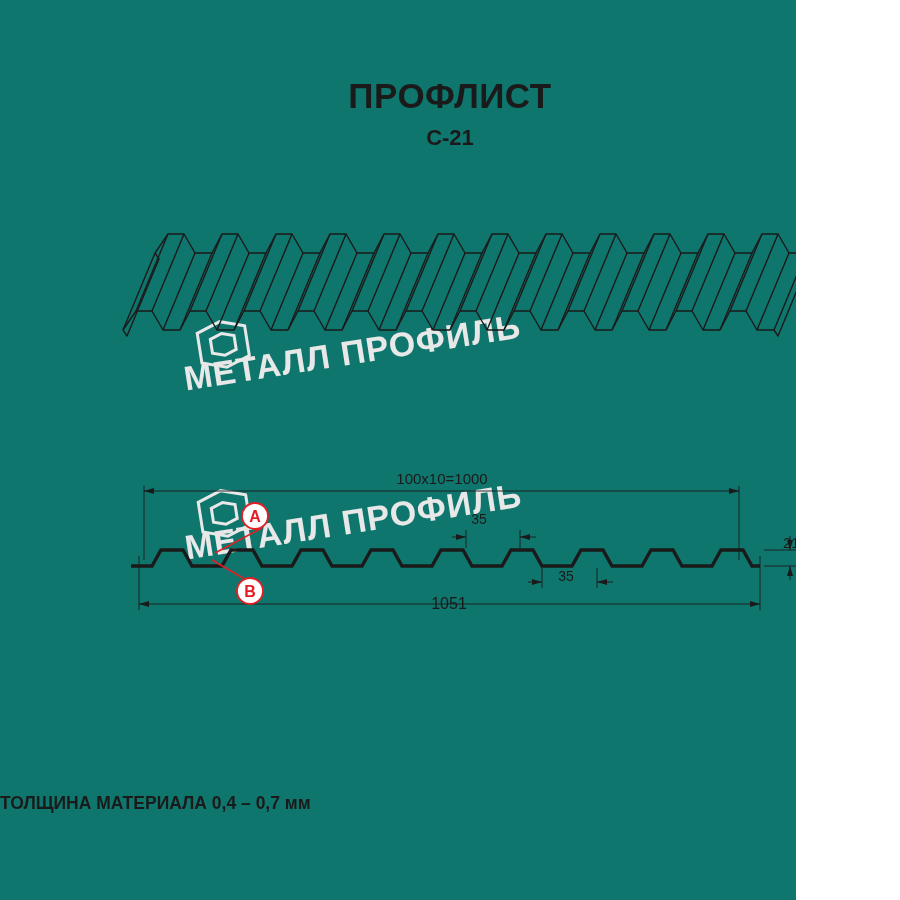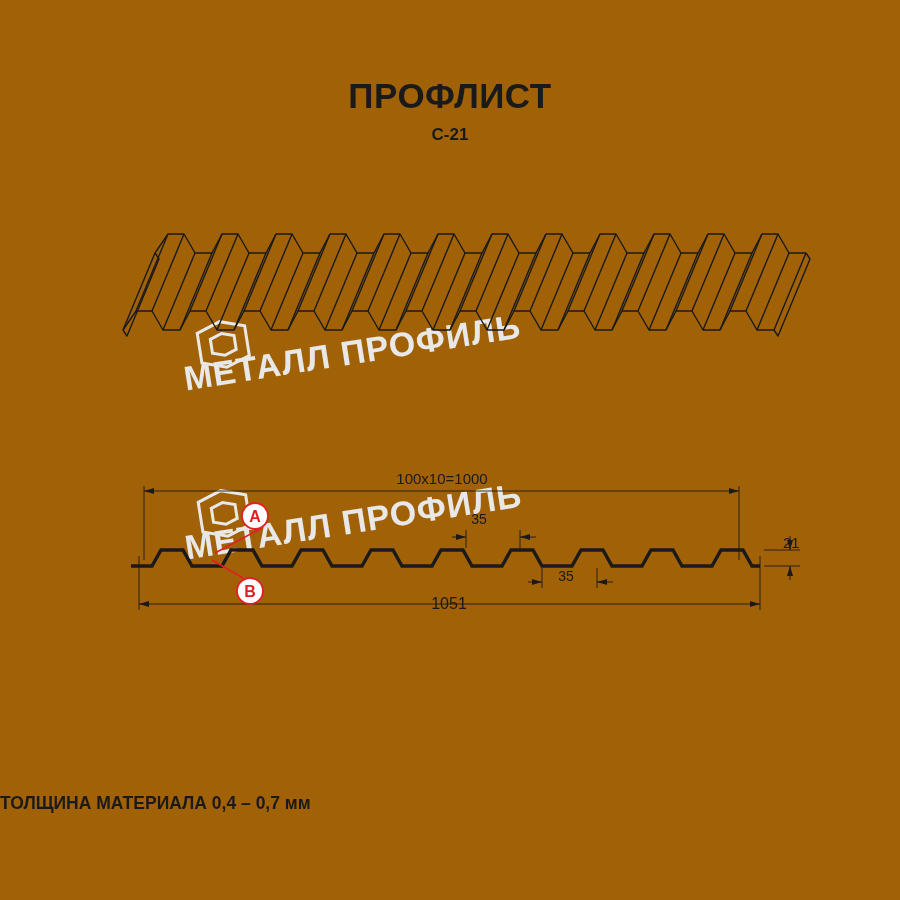--- a/index.html
+++ b/index.html
@@ -6,42 +6,42 @@
     margin: 0;
     padding: 0;
     background: #ffffff;
   }
   body {
     font-family: "Liberation Sans", sans-serif;
     color: #1a1a1a;
   }
   #page {
     position: relative;
-    width: 900px;
+    width: 796px;
     height: 900px;
-    background: #a16207;
+    background: #0f766e;
     overflow: hidden;
   }
   .title-block {
     position: absolute;
     top: 78px;
     left: 0;
     width: 900px;
     text-align: center;
   }
   .title-main {
     font-size: 35px;
     font-weight: bold;
     letter-spacing: 0.5px;
     color: #1a1a1a;
     line-height: 1.05;
   }
   .title-sub {
     margin-top: 10px;
-    font-size: 17px;
+    font-size: 22px;
     font-weight: bold;
     color: #1a1a1a;
   }
   .footer-note {
     position: absolute;
     top: 793px;
     left: 0;
     width: 900px;
     text-align: left;
     font-size: 17.5px;

